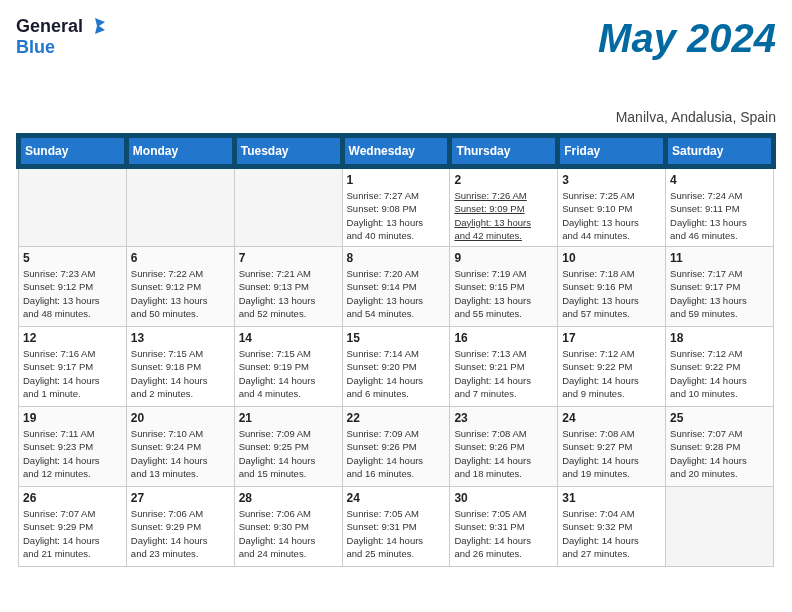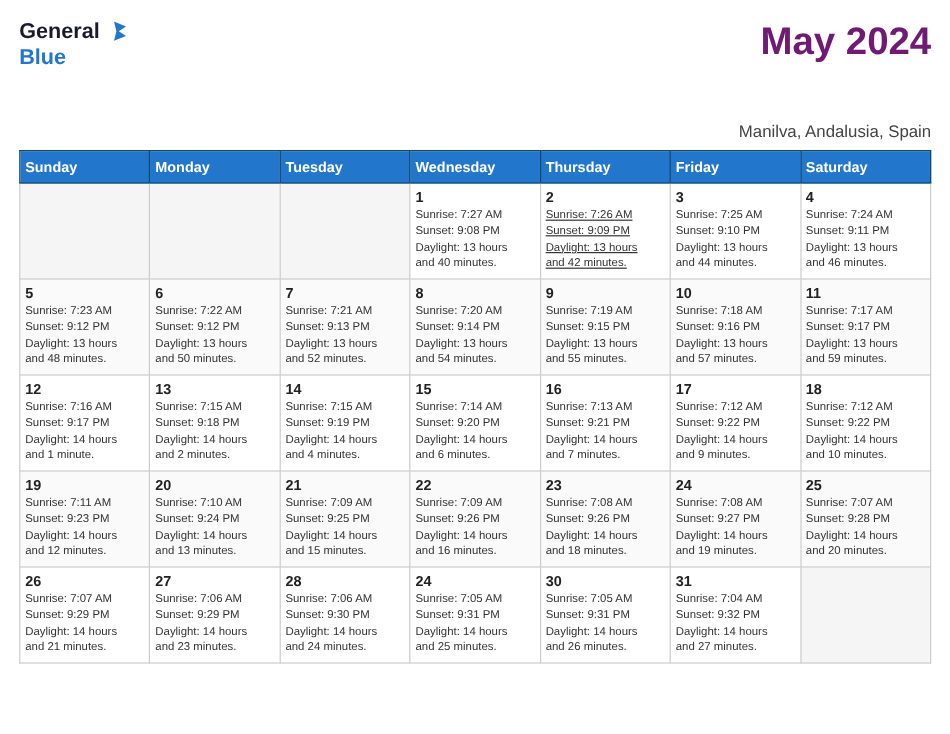--- a/index.html
+++ b/index.html
@@ -17,42 +17,43 @@
       margin-bottom: 8px;
     }
     .logo {
       display: flex;
       align-items: center;
     }
     .title-area {
       text-align: right;
     }
     .month-title {
-      font-size: 32px;
+      font-size: 40px;
       font-weight: bold;
-      color: #701a75;
+      color: #0369a1;
+      font-style: italic;
     }
     .location {
       font-size: 14px;
       color: #444;
       margin-top: 48px;
     }
     table {
       width: 100%;
       border-collapse: collapse;
       table-layout: fixed;
     }
     th {
       background-color: #2277cc;
       color: #fff;
       font-size: 12px;
       font-weight: bold;
       padding: 6px 4px;
       text-align: left;
-      border: 1px solid #0c4a6e;
+      border: 5px solid #0c4a6e;
     }
     td {
       border: 1px solid #ccc;
       vertical-align: top;
       padding: 4px;
       font-size: 10px;
       color: #222;
       height: 80px;
       background: #fff;
     }

